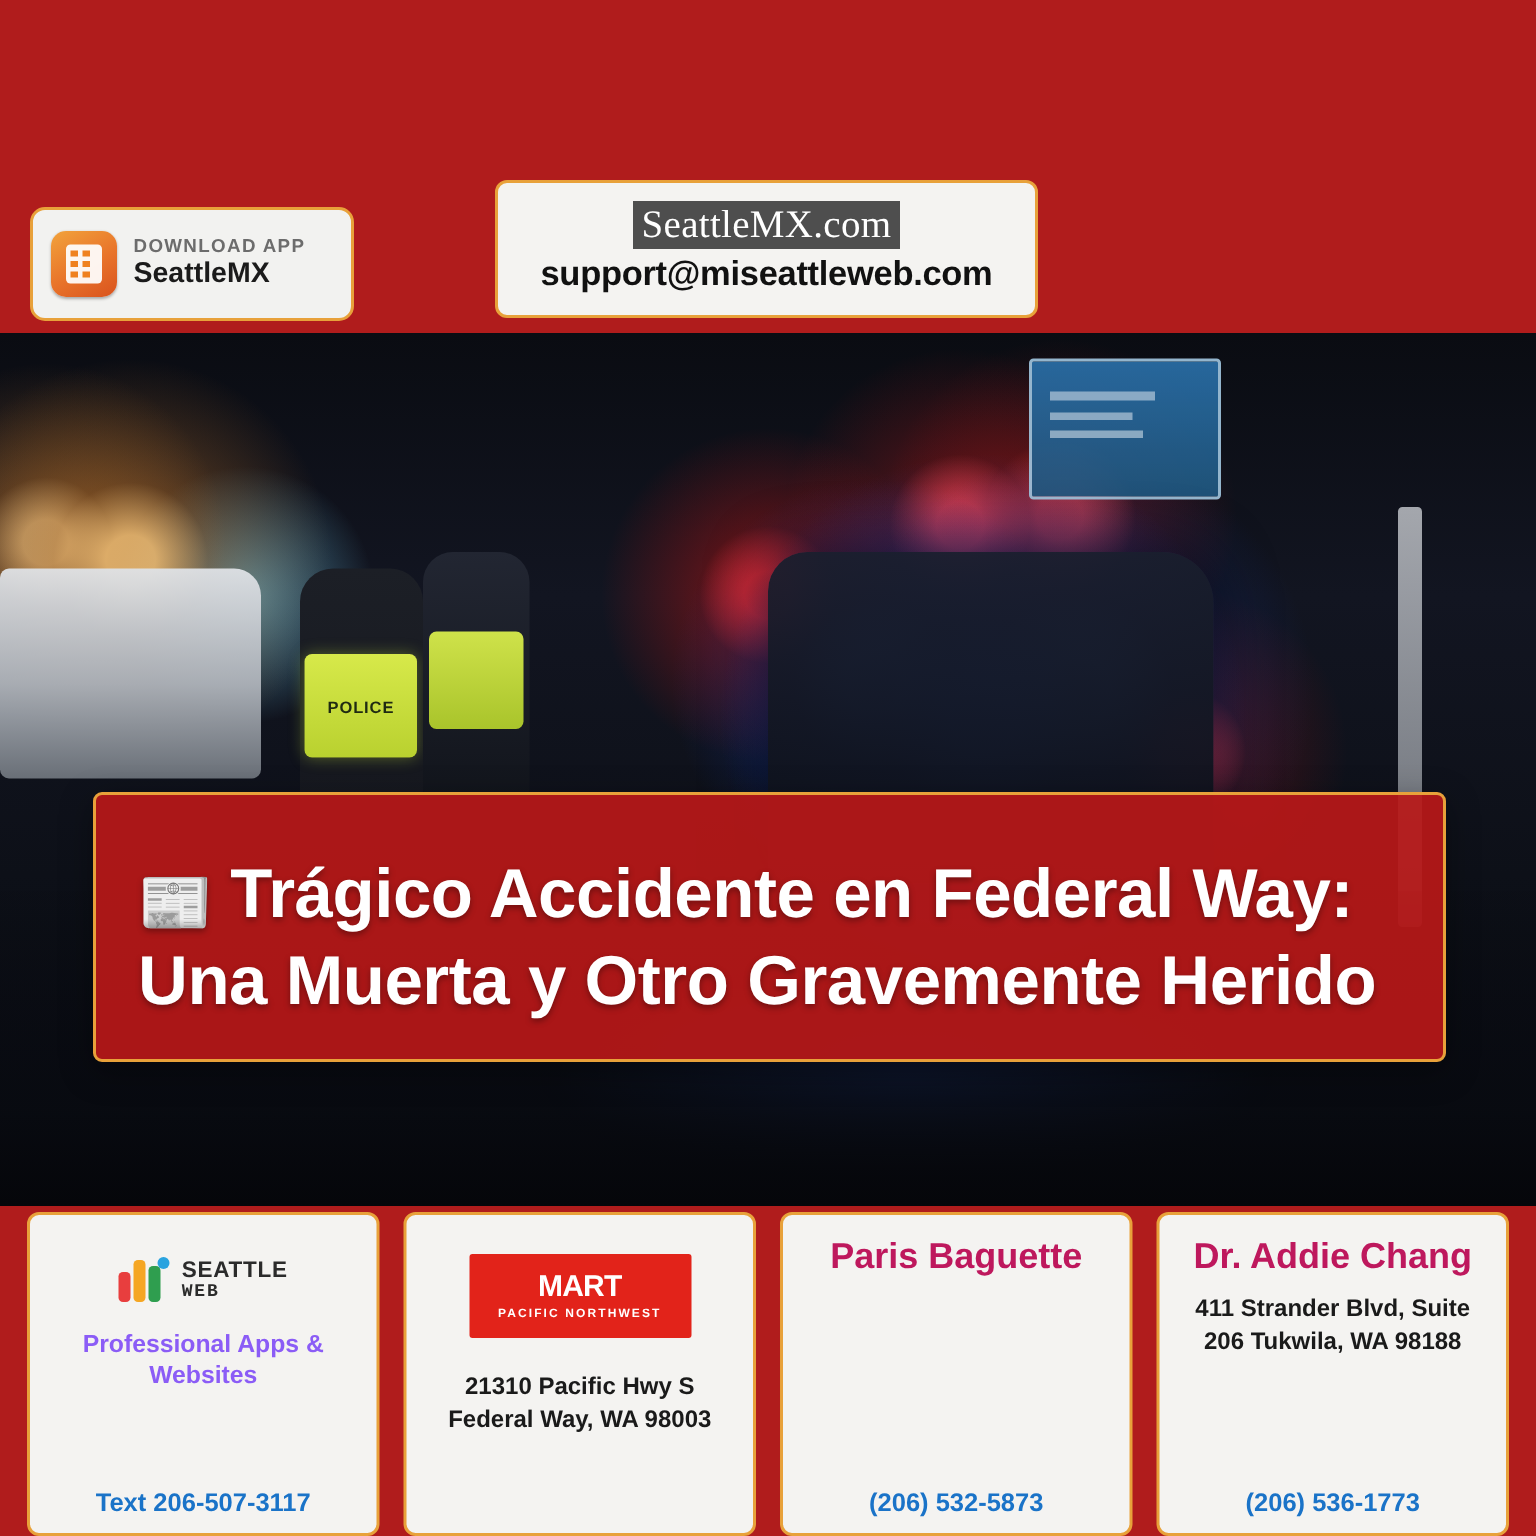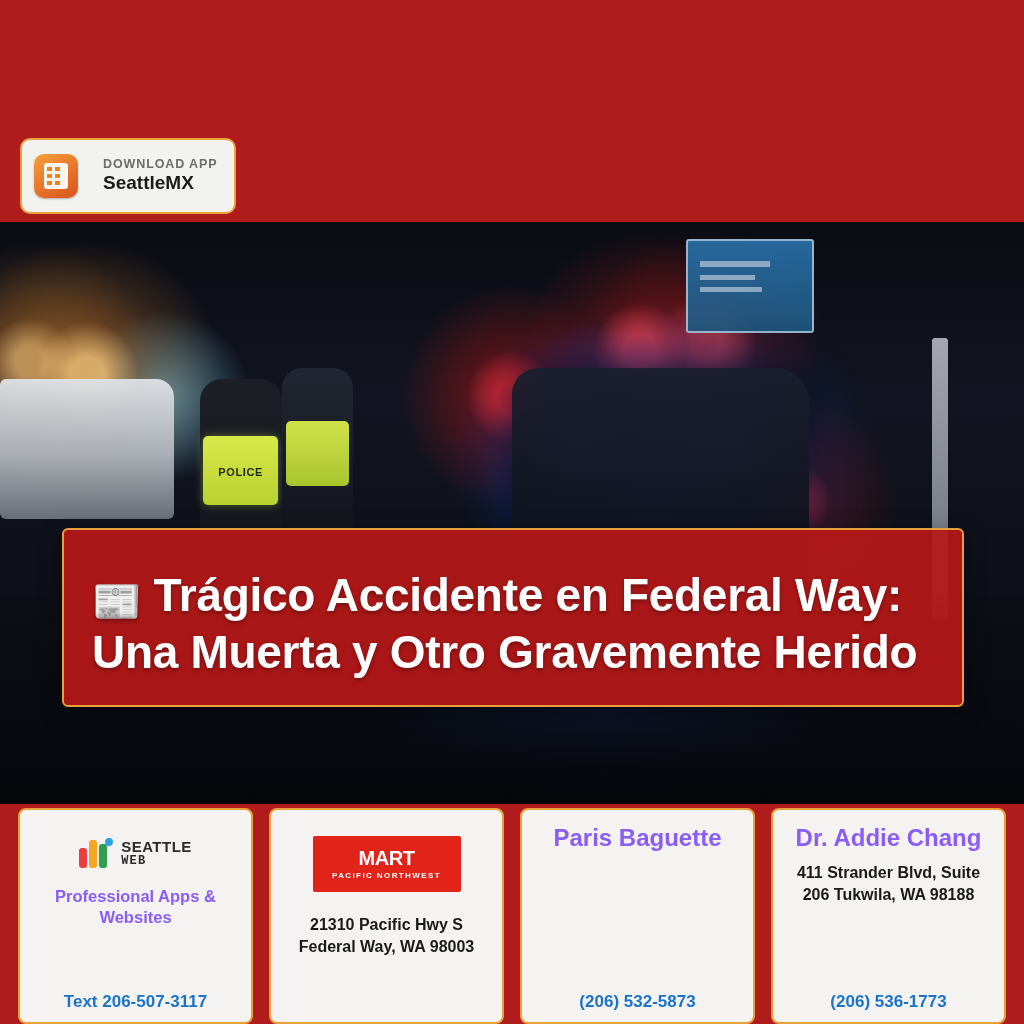--- a/index.html
+++ b/index.html
@@ -31,21 +31,21 @@
     left: 20px;
     top: 138px;
     width: 216px;
     height: 76px;
     background: #f2f2f0;
     border: 2px solid #e8a13a;
     border-radius: 10px;
     display: flex;
     align-items: center;
     padding: 0 12px;
-    gap: 25px;
+    gap: 11px;
   }
   .app-icon {
     width: 44px; height: 44px;
     border-radius: 10px;
     background: linear-gradient(150deg, #f2a33c 0%, #e8732a 55%, #d9531e 100%);
     display: flex; align-items: center; justify-content: center;
     flex: 0 0 auto;
     box-shadow: 0 1px 2px rgba(0,0,0,.3);
   }
   .app-icon .glyph {
@@ -277,21 +277,21 @@
     border-radius: 8px;
     padding: 14px 10px 10px 10px;
     display: flex;
     flex-direction: column;
     align-items: center;
     text-align: center;
   }
   .sp-title {
     font-size: 24px;
     font-weight: bold;
-    color: #8b5cf6;
+    color: #be185d;
     line-height: 1.18;
   }
   .sp-sub {
     font-size: 16.5px;
     font-weight: bold;
     color: #8b5cf6;
     line-height: 1.3;
     margin-top: 8px;
   }
   .sp-addr {
@@ -364,20 +364,24 @@
     <div class="download-app-card">
       <div class="app-icon">
         <div class="glyph"></div>
       </div>
       <div class="app-texts">
         <div class="small">DOWNLOAD APP</div>
         <div class="big">SeattleMX</div>
       </div>
     </div>
 
+    <div class="contact-card">
+      <div class="site-name">SeattleMX.com</div>
+      <div class="site-email">support@miseattleweb.com</div>
+    </div>
 
   </div>
 
   <div class="hero">
     <div class="hero-photo">
       <div class="road-sign"></div>
       <div class="pole"></div>
       <div class="cruiser"></div>
       <div class="white-car"></div>
       <div class="officer">

